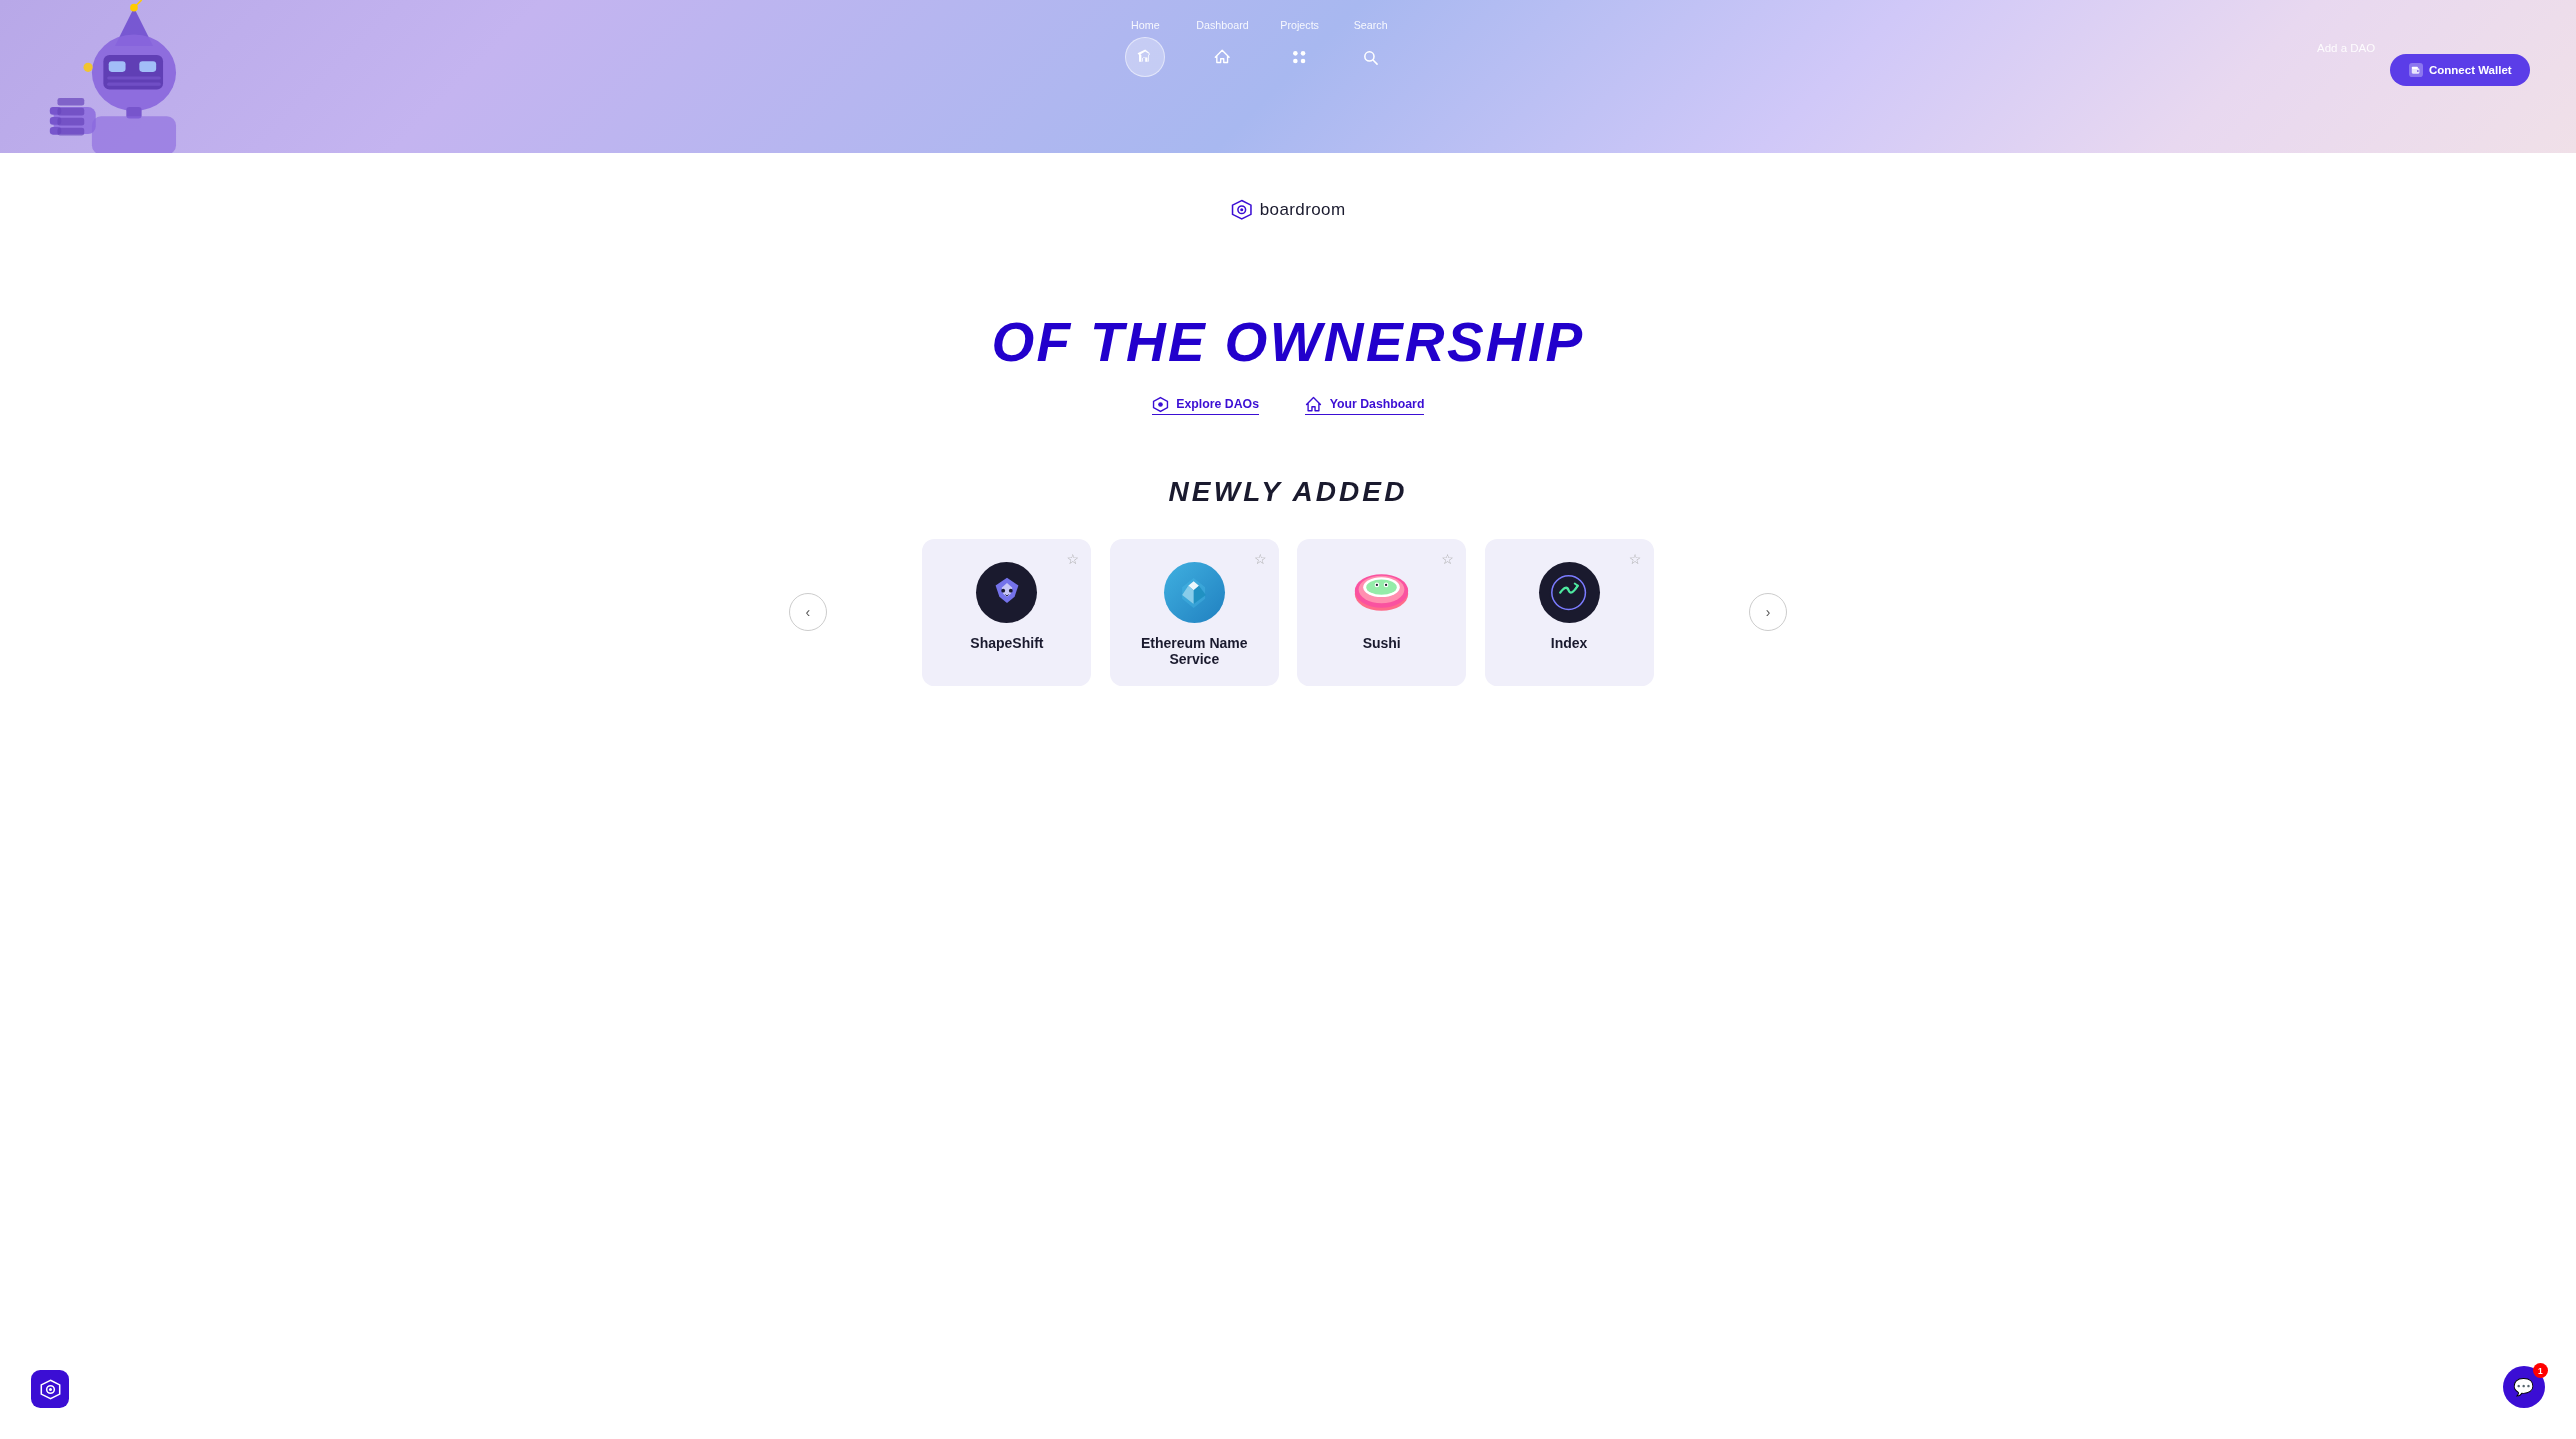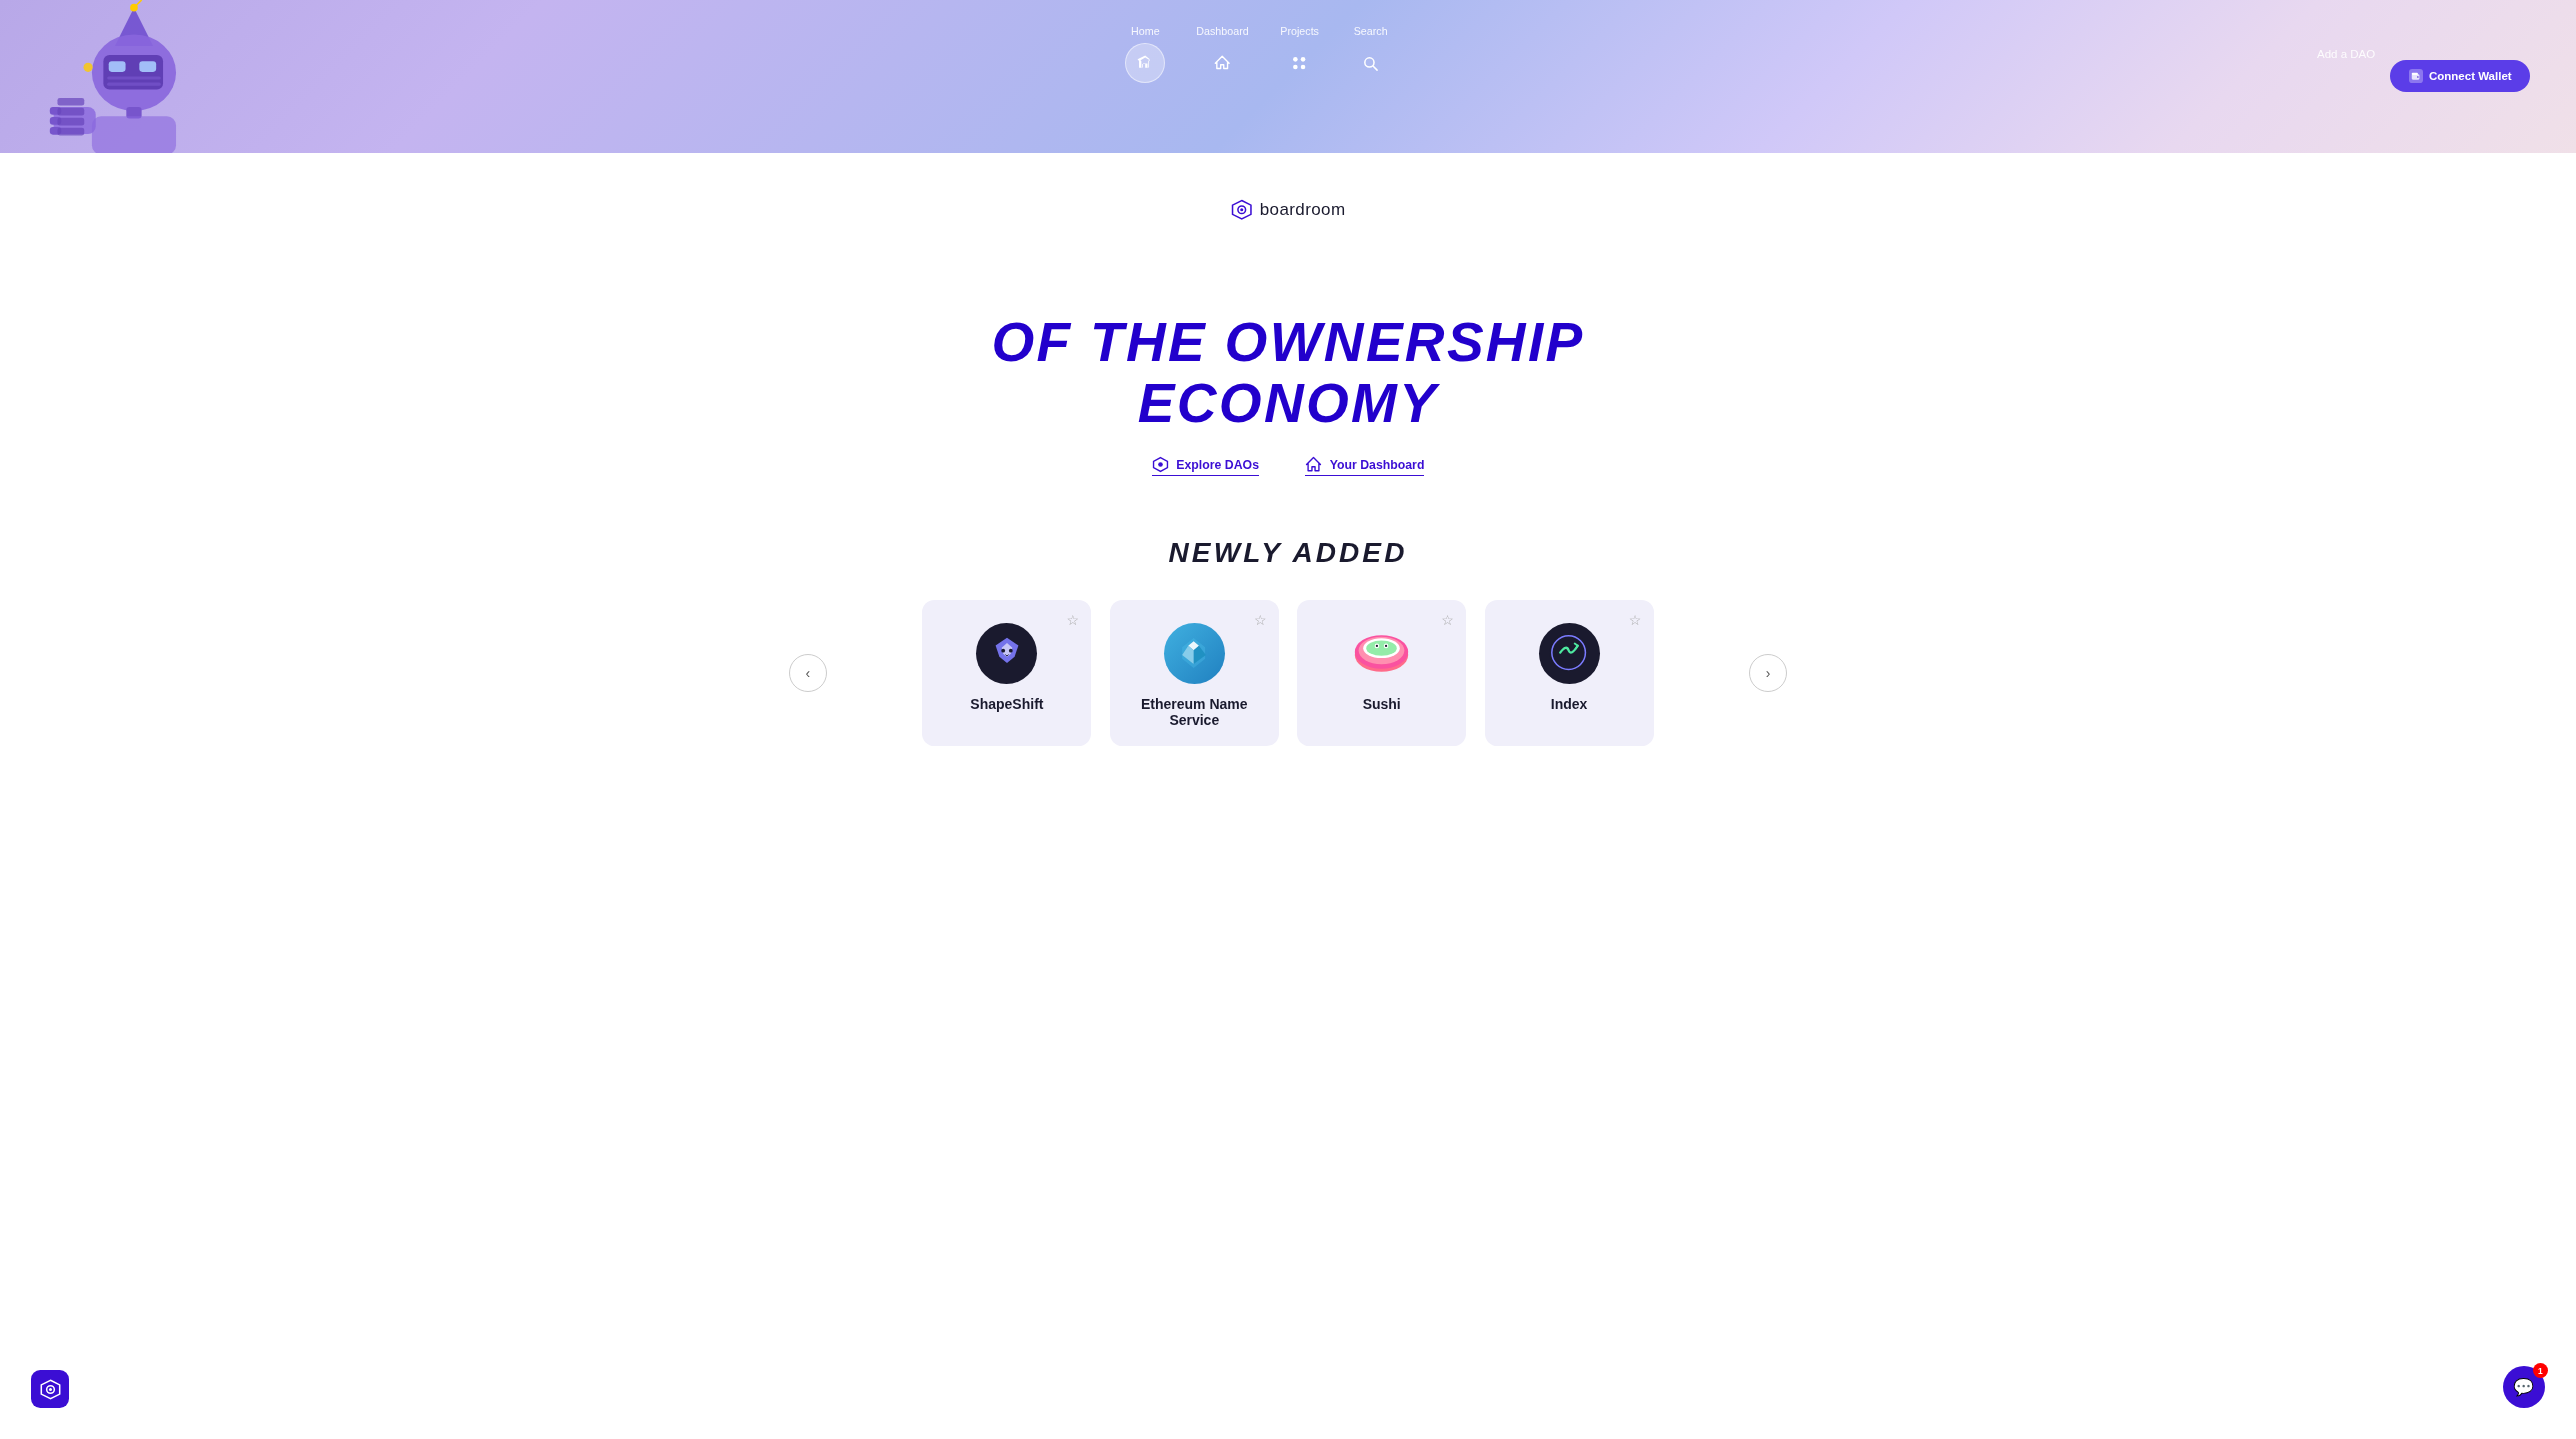--- a/index.html
+++ b/index.html
@@ -17,21 +17,21 @@
       min-height: 153px;
       padding: 0 46px;
       display: flex;
       flex-direction: column;
     }
 
     .nav-bar {
       display: flex;
       align-items: center;
       justify-content: space-between;
-      padding: 16px 0;
+      padding: 10px 0;
       position: relative;
       z-index: 10;
     }
 
     .nav-left {
       width: 153px;
     }
 
     .nav-center {
       display: flex;
@@ -505,21 +505,20 @@
       <polygon points="14,2 26,8 26,20 14,26 2,20 2,8" fill="none" stroke="#3b0ed4" stroke-width="2"></polygon>
       <circle cx="14" cy="14" r="5" fill="none" stroke="#3b0ed4" stroke-width="2"></circle>
       <circle cx="14" cy="14" r="2" fill="#3b0ed4"></circle>
     </svg>
     <span class="logo-text">boardroom</span>
   </div>
 
   <h1 class="hero-title">
     <br>
     <span>OF THE OWNERSHIP</span><br>
-    <span>ECONOMY</span>
   </h1>
 
 
   <div class="cta-buttons">
     <a class="cta-link">
       <div class="cta-icon">
         <svg width="17" height="17" viewBox="0 0 22 22" fill="none">
           <polygon points="11,2 20,7 20,15 11,20 2,15 2,7" fill="none" stroke="#3b0ed4" stroke-width="1.8"></polygon>
           <circle cx="11" cy="11" r="3" fill="#3b0ed4"></circle>
         </svg>

